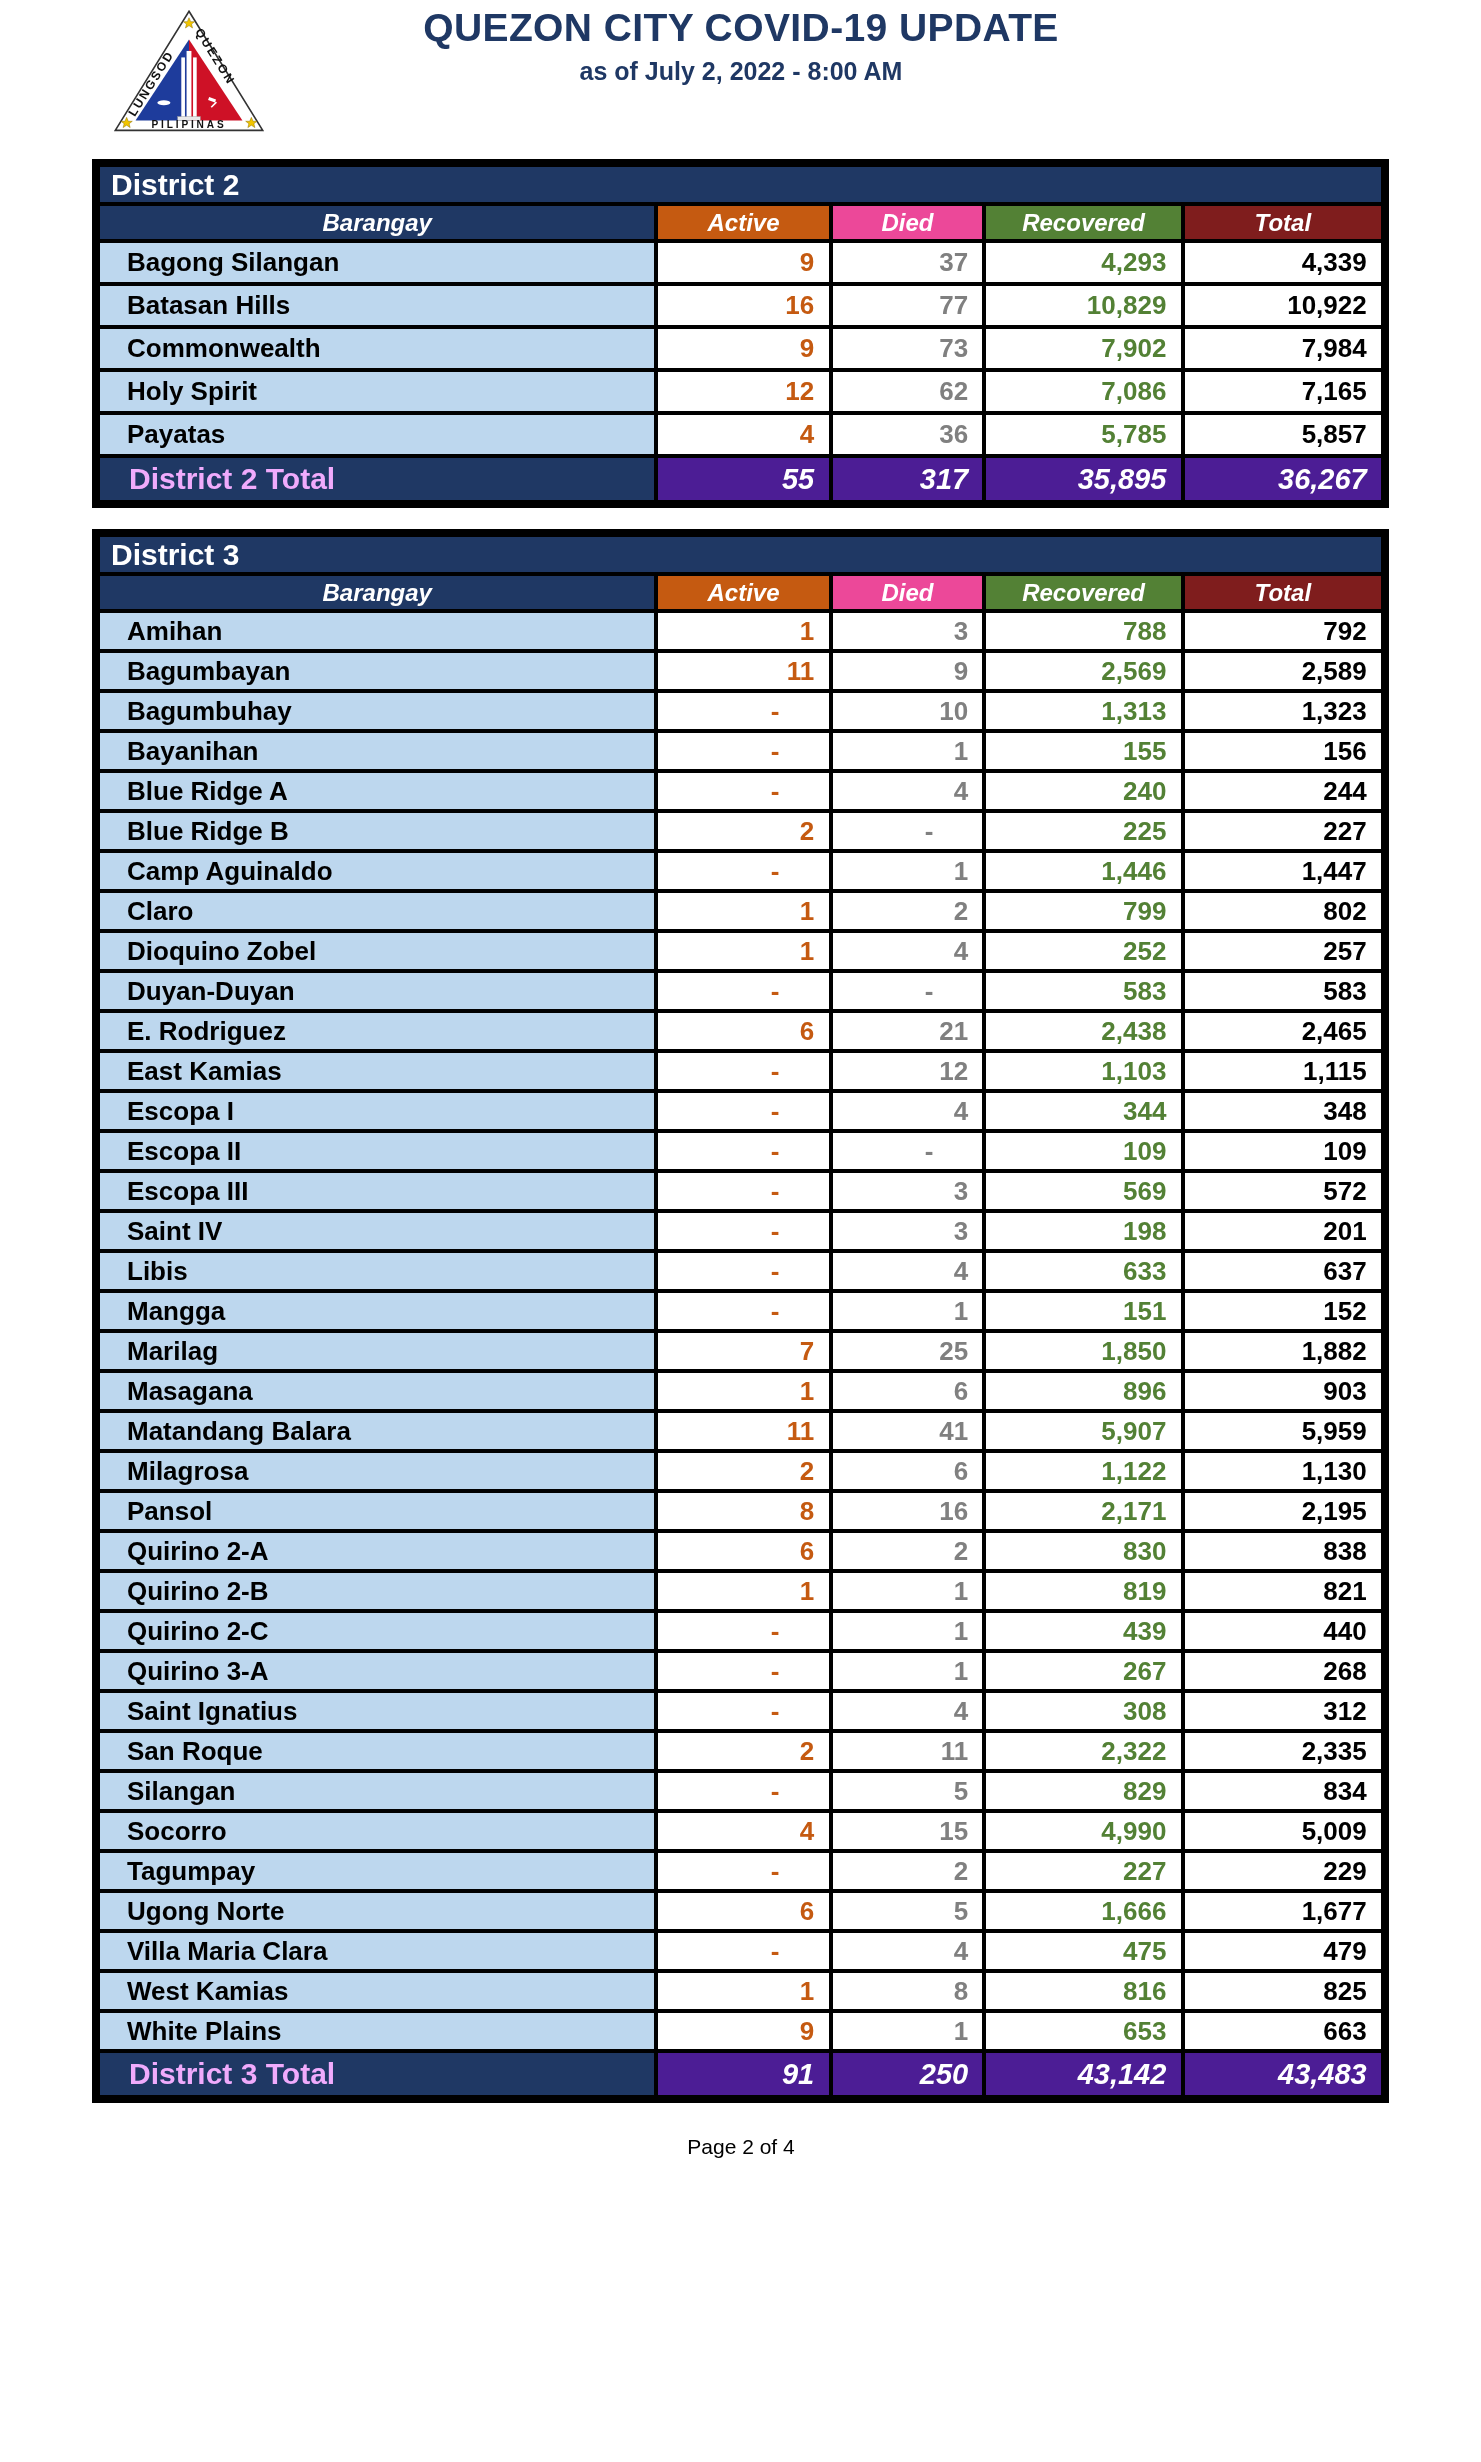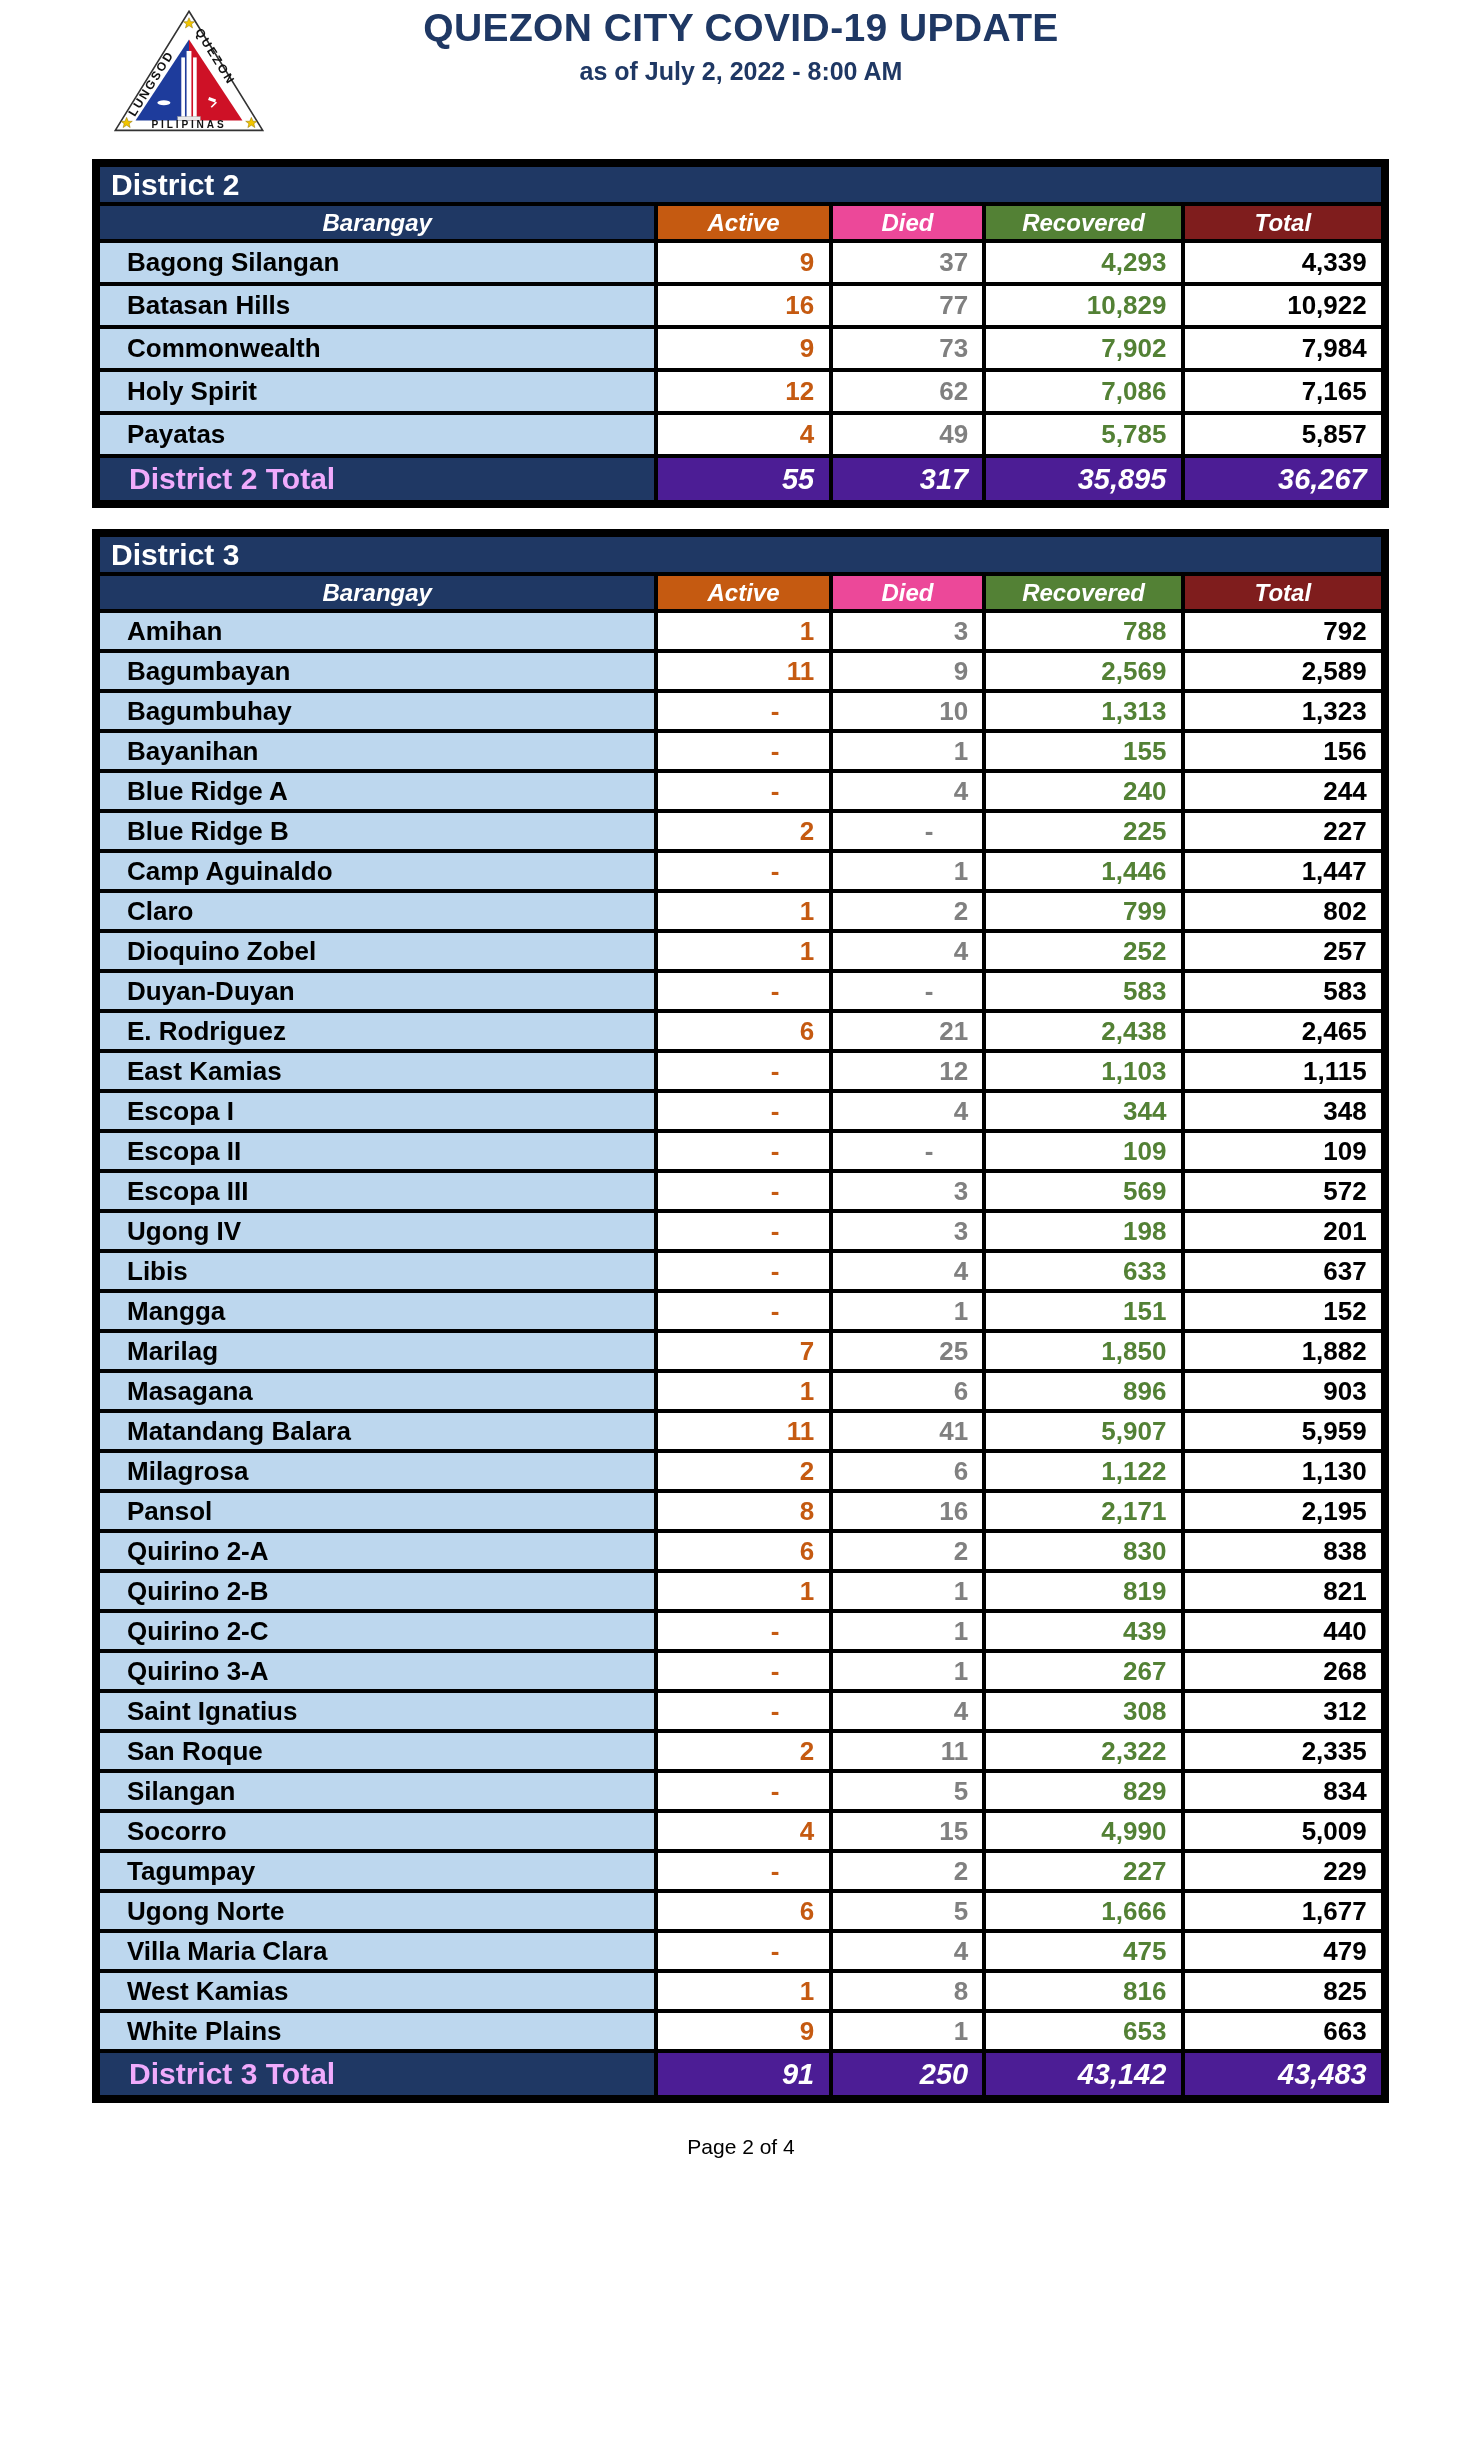--- a/index.html
+++ b/index.html
@@ -172,21 +172,21 @@
           <tr class="data-row">
             <td class="cell-barangay">Holy Spirit</td>
             <td class="cell-num num-active">12</td>
             <td class="cell-num num-died">62</td>
             <td class="cell-num num-recovered">7,086</td>
             <td class="cell-num num-total">7,165</td>
           </tr>
           <tr class="data-row">
             <td class="cell-barangay">Payatas</td>
             <td class="cell-num num-active">4</td>
-            <td class="cell-num num-died">49</td>
+            <td class="cell-num num-died">36</td>
             <td class="cell-num num-recovered">5,785</td>
             <td class="cell-num num-total">5,857</td>
           </tr>
           <tr>
             <td class="total-label">District 2 Total</td>
             <td class="total-num">55</td>
             <td class="total-num">317</td>
             <td class="total-num">35,895</td>
             <td class="total-num">36,267</td>
           </tr>
@@ -310,21 +310,21 @@
             <td class="cell-num num-total">109</td>
           </tr>
           <tr class="data-row">
             <td class="cell-barangay">Escopa III</td>
             <td class="cell-num num-active dash">-</td>
             <td class="cell-num num-died">3</td>
             <td class="cell-num num-recovered">569</td>
             <td class="cell-num num-total">572</td>
           </tr>
           <tr class="data-row">
-            <td class="cell-barangay">Ugong IV</td>
+            <td class="cell-barangay">Saint IV</td>
             <td class="cell-num num-active dash">-</td>
             <td class="cell-num num-died">3</td>
             <td class="cell-num num-recovered">198</td>
             <td class="cell-num num-total">201</td>
           </tr>
           <tr class="data-row">
             <td class="cell-barangay">Libis</td>
             <td class="cell-num num-active dash">-</td>
             <td class="cell-num num-died">4</td>
             <td class="cell-num num-recovered">633</td>

